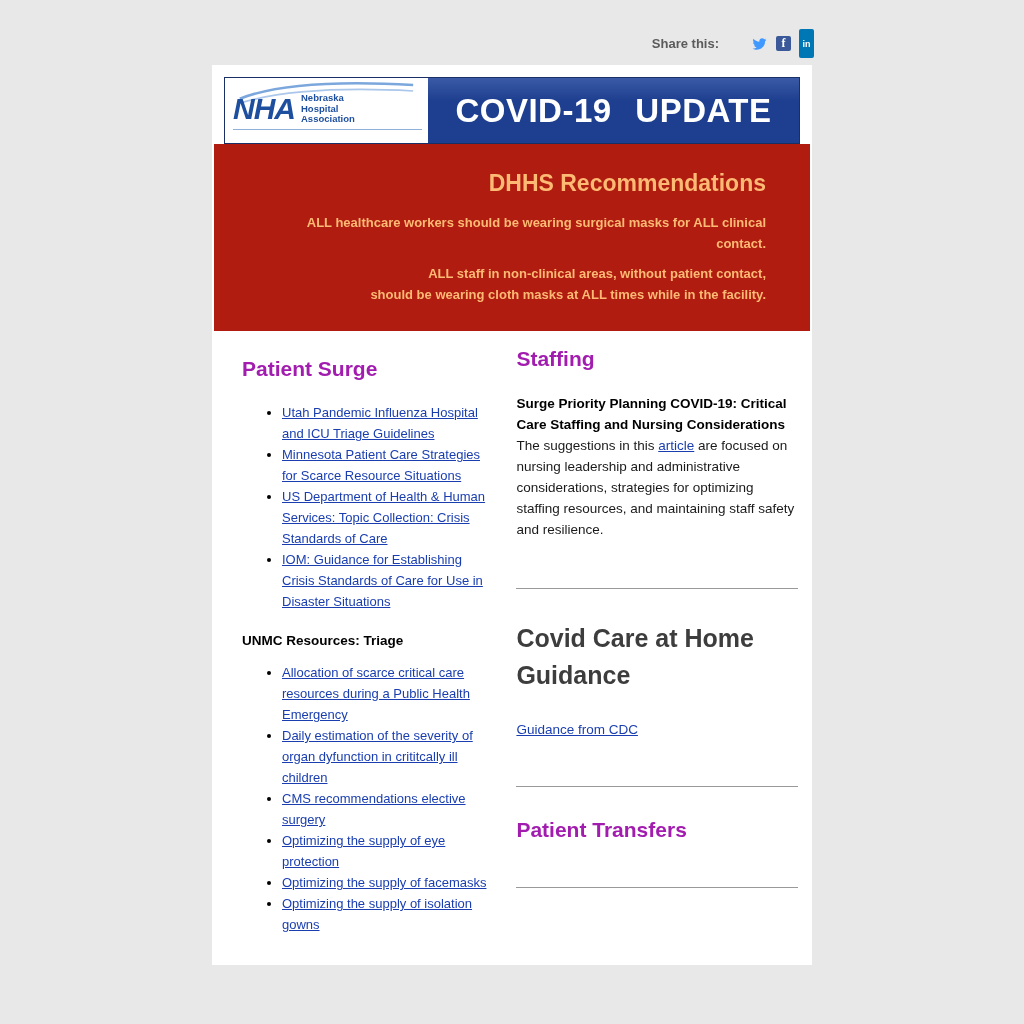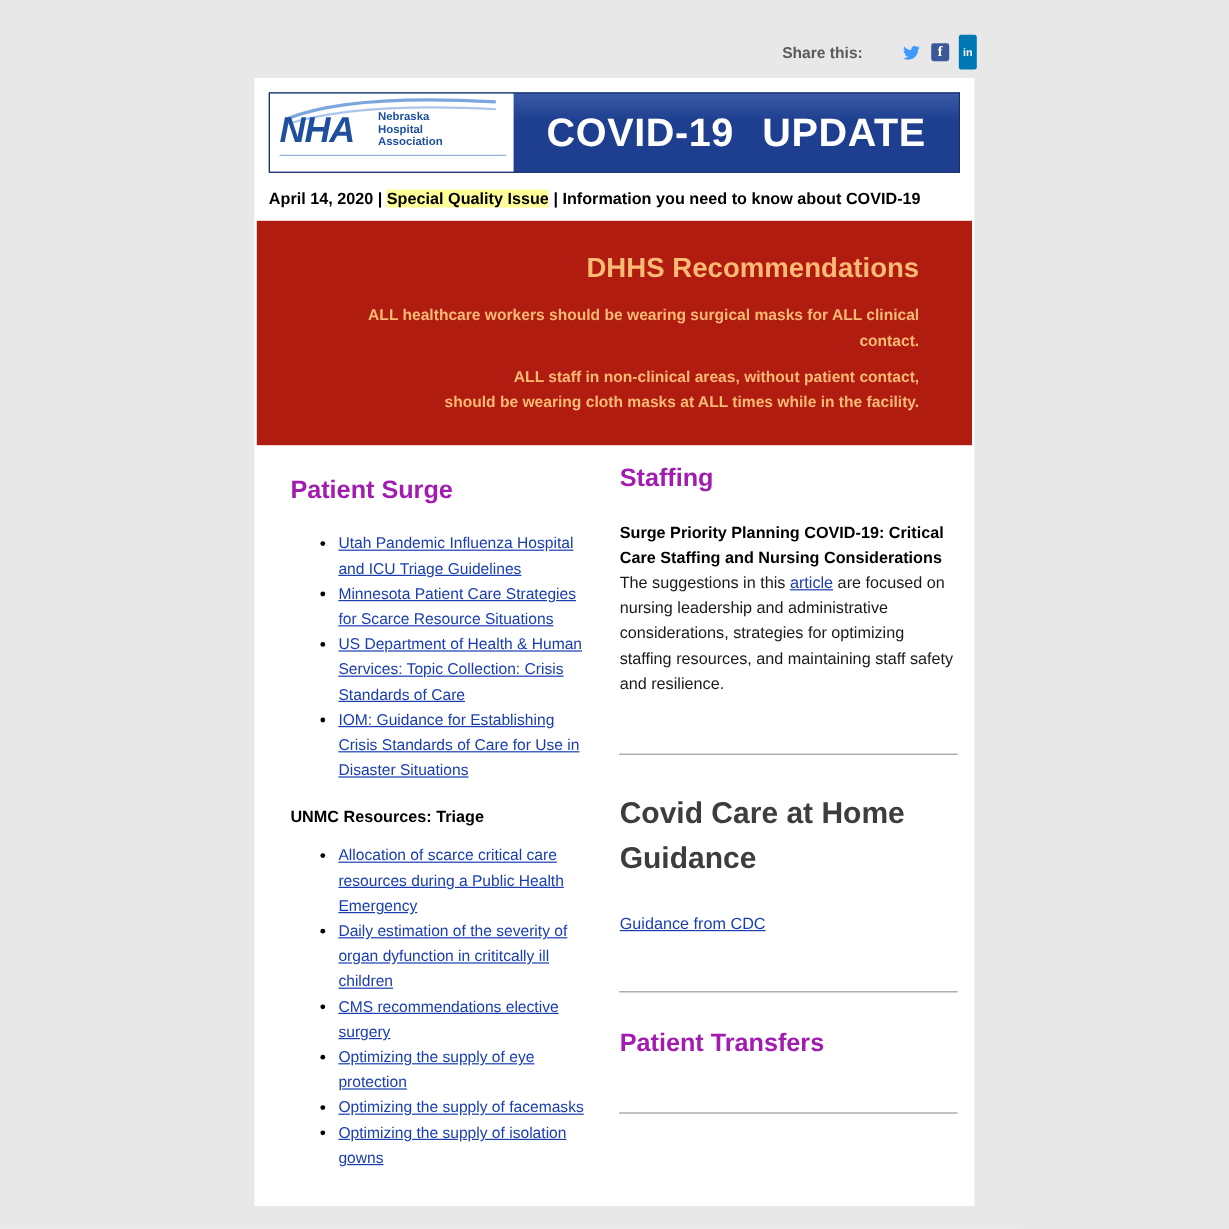--- a/index.html
+++ b/index.html
@@ -12,21 +12,21 @@
   .tw-icon svg { width:17px; height:14px; }
   .fb-icon { width:15px; height:15px; background:#3b5998; border-radius:2px; color:#fff; font-weight:bold; font-size:12px; font-family:"Liberation Serif", serif; }
   .li-icon { width:15px; height:29px; background:#0077b5; border-radius:2px; color:#fff; font-weight:bold; font-size:9px; letter-spacing:0; }
 
   .email-container { width:600px; margin:7px auto 0; background:#ffffff; padding:12px 12px 30px; }
 
   .header-banner { display:flex; height:67px; border:1px solid #1a2f66; background:#1e3f8f; }
   .logo-area { width:203px; background:#ffffff; position:relative; padding:5px 6px 3px 8px; overflow:hidden; }
   .logo-swoosh { position:absolute; top:0; left:0; width:100%; height:26px; }
   .logo-main { display:flex; align-items:center; margin-top:9px; position:relative; }
-  .logo-acronym { font-size:30px; font-weight:bold; font-style:italic; color:#1d4f9e; letter-spacing:-1px; margin-right:20px; }
+  .logo-acronym { font-size:30px; font-weight:bold; font-style:italic; color:#1d4f9e; letter-spacing:-1px; margin-right:6px; }
   .logo-name { display:flex; flex-direction:column; font-size:9.5px; font-weight:bold; color:#1d4f9e; line-height:10.5px; }
   .logo-tagline { font-size:7.5px; font-style:italic; color:#2a5ba8; border-top:1px solid #8fb0d8; margin-top:3px; padding-top:20px; position:relative; }
   .title-area { flex:1; display:flex; align-items:center; justify-content:center; background:linear-gradient(180deg, #3a5aa6 0%, #1e3f8f 35%); color:#ffffff; font-size:33px; font-weight:bold; letter-spacing:0.5px; word-spacing:14px; }
 
   .date-line { font-size:13.5px; font-weight:bold; color:#000; padding:14px 0 11px; }
   .highlight { background:#ffff99; }
 
   .dhhs-banner { background:#b01c10; margin:0 -10px; padding:18px 44px 22px; color:#fdba74; text-align:right; }
   .dhhs-title { font-size:23px; font-weight:bold; margin:8px 0 16px; }
   .dhhs-para { font-size:13px; font-weight:bold; line-height:20.5px; margin-bottom:10px; }
@@ -88,21 +88,20 @@
             <span>Nebraska</span>
             <span>Hospital</span>
             <span>Association</span>
           </span>
         </div>
         <div class="logo-tagline">The influential voice of Nebraska's hospitals</div>
       </div>
       <div class="title-area">COVID-19 UPDATE</div>
     </div>
 
-    <div class="date-line"><span>April 14, 2020 | </span><span class="highlight">Special Quality Issue</span><span> | Information you need to know about COVID-19</span></div>
 
     <div class="dhhs-banner">
       <div class="dhhs-title">DHHS Recommendations</div>
       <p class="dhhs-para">ALL healthcare workers should be wearing surgical masks for ALL clinical contact.</p>
       <p class="dhhs-para">
         <span>ALL staff in non-clinical areas, without patient contact,</span><br>
         <span>should be wearing cloth masks at ALL times while in the facility.</span>
       </p>
     </div>
 

